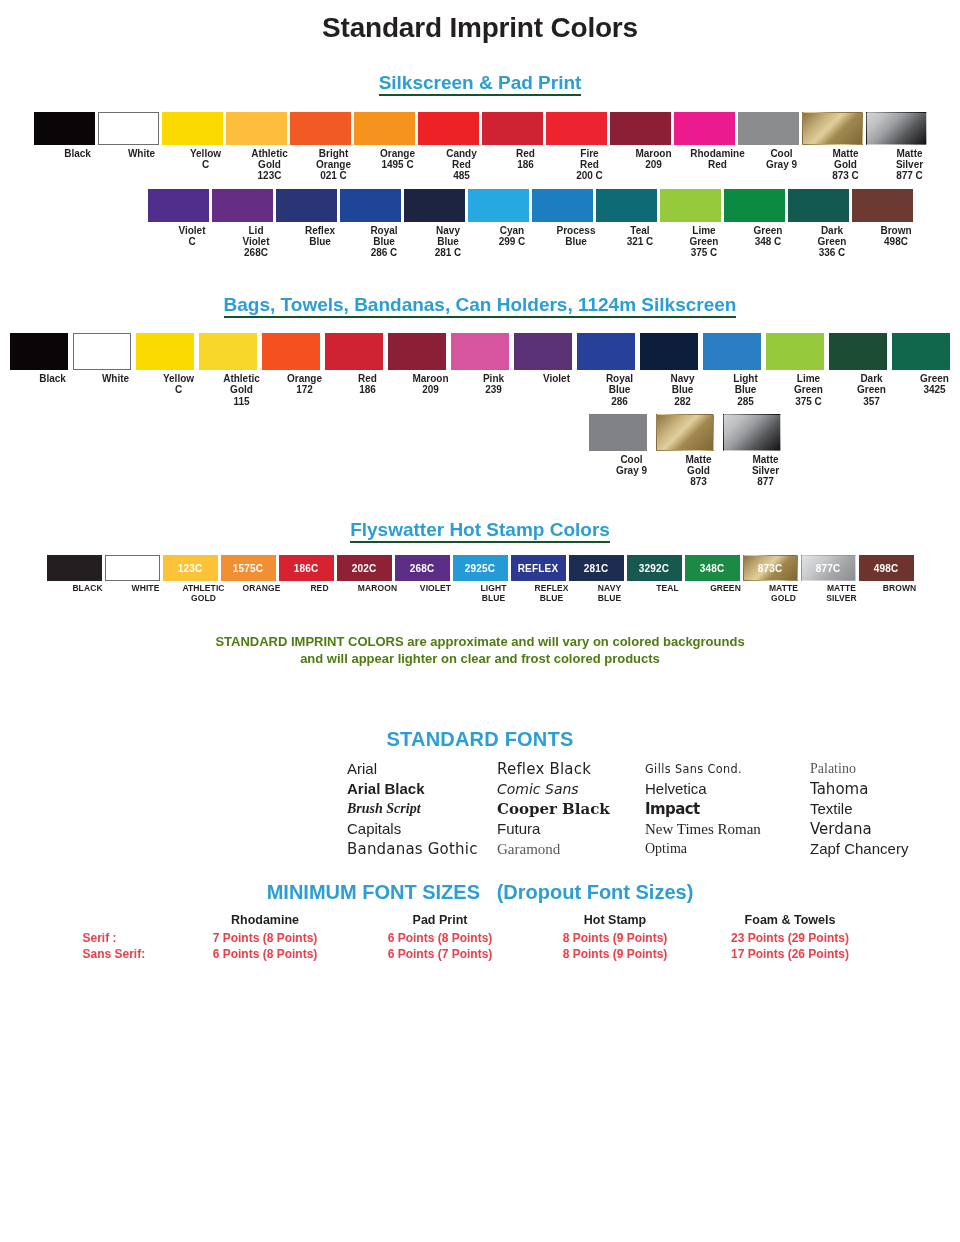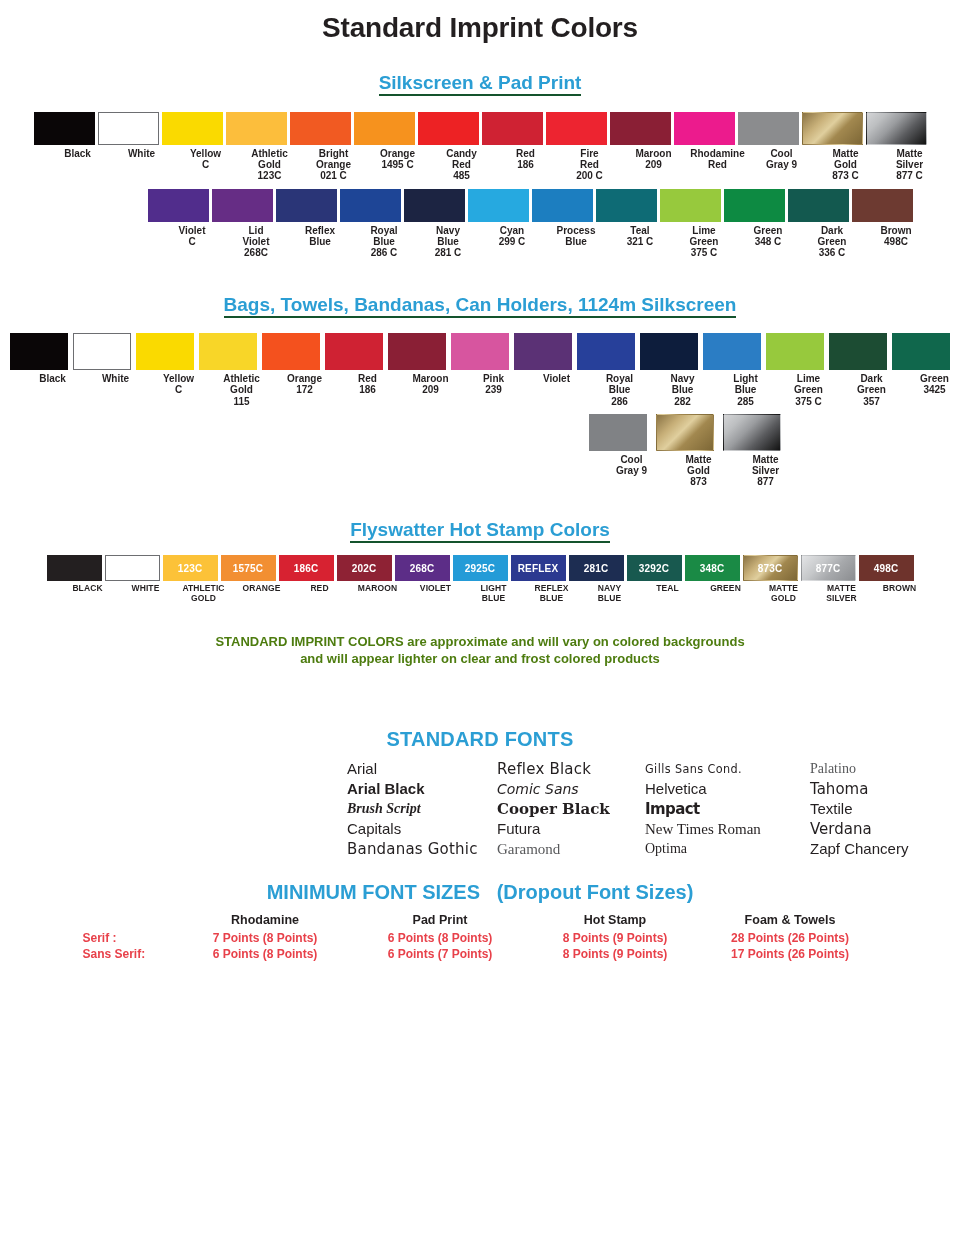--- a/index.html
+++ b/index.html
@@ -567,21 +567,21 @@
         <th class="colhead">Hot Stamp</th>
         <th class="colhead">Foam &amp; Towels</th>
       </tr>
     </thead>
     <tbody>
       <tr>
         <td class="rowhead">Serif :</td>
         <td class="val">7 Points (8 Points)</td>
         <td class="val">6 Points (8 Points)</td>
         <td class="val">8 Points (9 Points)</td>
-        <td class="val">28 Points (26 Points)</td>
+        <td class="val">23 Points (29 Points)</td>
       </tr>
       <tr>
         <td class="rowhead">Sans Serif:</td>
         <td class="val">6 Points (8 Points)</td>
         <td class="val">6 Points (7 Points)</td>
         <td class="val">8 Points (9 Points)</td>
         <td class="val">17 Points (26 Points)</td>
       </tr>
     </tbody>
   </table>

